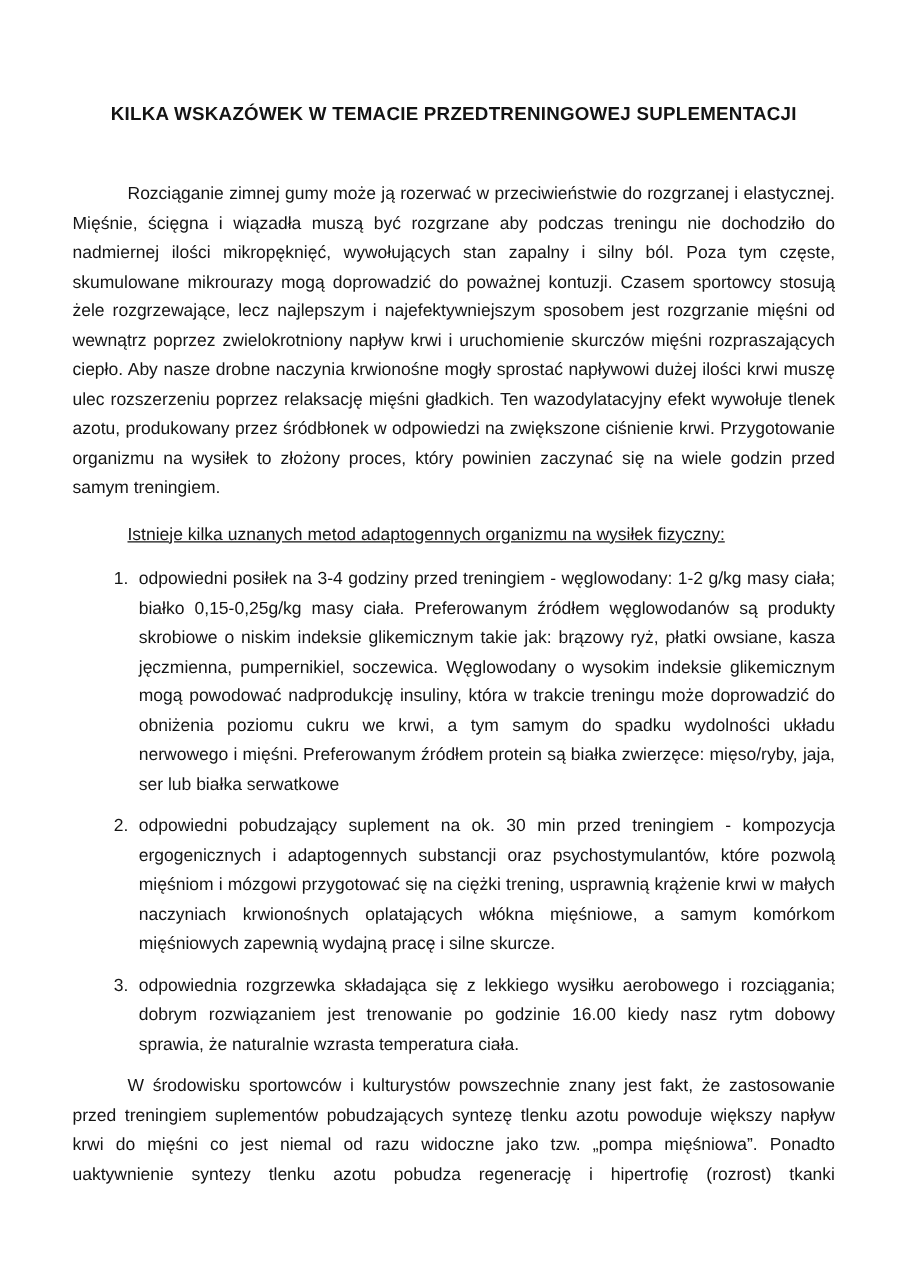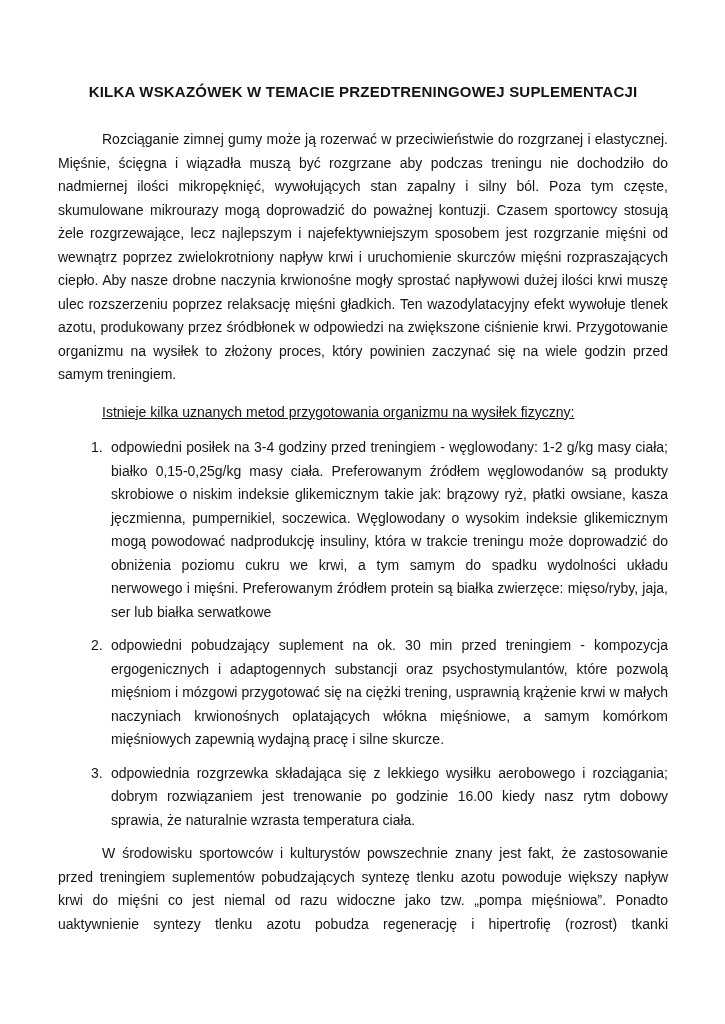--- a/index.html
+++ b/index.html
@@ -26,21 +26,21 @@
     line-height: 18px;
     font-weight: 700;
     text-align: center;
     letter-spacing: 0.2px;
   }
   .body-text {
     font-size: 14px;
     line-height: 23.5px;
   }
   .intro-para {
-    margin-top: 27px;
+    margin-top: 42px;
     text-align: justify;
     text-indent: 44px;
   }
   .methods-heading {
     margin-top: 4px;
     margin-left: 44px;
     text-decoration: underline;
   }
   .methods-list {
     margin-top: 12px;
@@ -70,21 +70,21 @@
 </head>
 <body>
 
 <div class="page">
   <div class="content">
 
     <div class="doc-title">KILKA WSKAZÓWEK W TEMACIE PRZEDTRENINGOWEJ SUPLEMENTACJI</div>
 
     <p class="body-text intro-para">Rozciąganie zimnej gumy może ją rozerwać w przeciwieństwie do rozgrzanej i elastycznej. Mięśnie, ścięgna i wiązadła muszą być rozgrzane aby podczas treningu nie dochodziło do nadmiernej ilości mikropęknięć, wywołujących stan zapalny i silny ból. Poza tym częste, skumulowane mikrourazy mogą doprowadzić do poważnej kontuzji. Czasem sportowcy stosują żele rozgrzewające, lecz najlepszym i najefektywniejszym sposobem jest rozgrzanie mięśni od wewnątrz poprzez zwielokrotniony napływ krwi i uruchomienie skurczów mięśni rozpraszających ciepło. Aby nasze drobne naczynia krwionośne mogły sprostać napływowi dużej ilości krwi muszę ulec rozszerzeniu poprzez relaksację mięśni gładkich. Ten wazodylatacyjny efekt wywołuje tlenek azotu, produkowany przez śródbłonek w odpowiedzi na zwiększone ciśnienie krwi. Przygotowanie organizmu na wysiłek to złożony proces, który powinien zaczynać się na wiele godzin przed samym treningiem.</p>
 
-    <div class="body-text methods-heading">Istnieje kilka uznanych metod przygotowania organizmu na wysiłek fizyczny:</div>
+    <div class="body-text methods-heading">Istnieje kilka uznanych metod adaptogennych organizmu na wysiłek fizyczny:</div>
 
     <div class="methods-list">
 
       <div class="body-text list-item">
         <span class="item-number">1.</span>
         <span>odpowiedni posiłek na 3-4 godziny przed treningiem - węglowodany: 1-2 g/kg masy ciała; białko 0,15-0,25g/kg masy ciała. Preferowanym źródłem węglowodanów są produkty skrobiowe o niskim indeksie glikemicznym takie jak: brązowy ryż, płatki owsiane, kasza jęczmienna, pumpernikiel, soczewica. Węglowodany o wysokim indeksie glikemicznym mogą powodować nadprodukcję insuliny, która w trakcie treningu może doprowadzić do obniżenia poziomu cukru we krwi, a tym samym do spadku wydolności układu nerwowego i mięśni. Preferowanym źródłem protein są białka zwierzęce: mięso/ryby, jaja, ser lub białka serwatkowe</span>
       </div>
 
       <div class="body-text list-item">
         <span class="item-number">2.</span>

